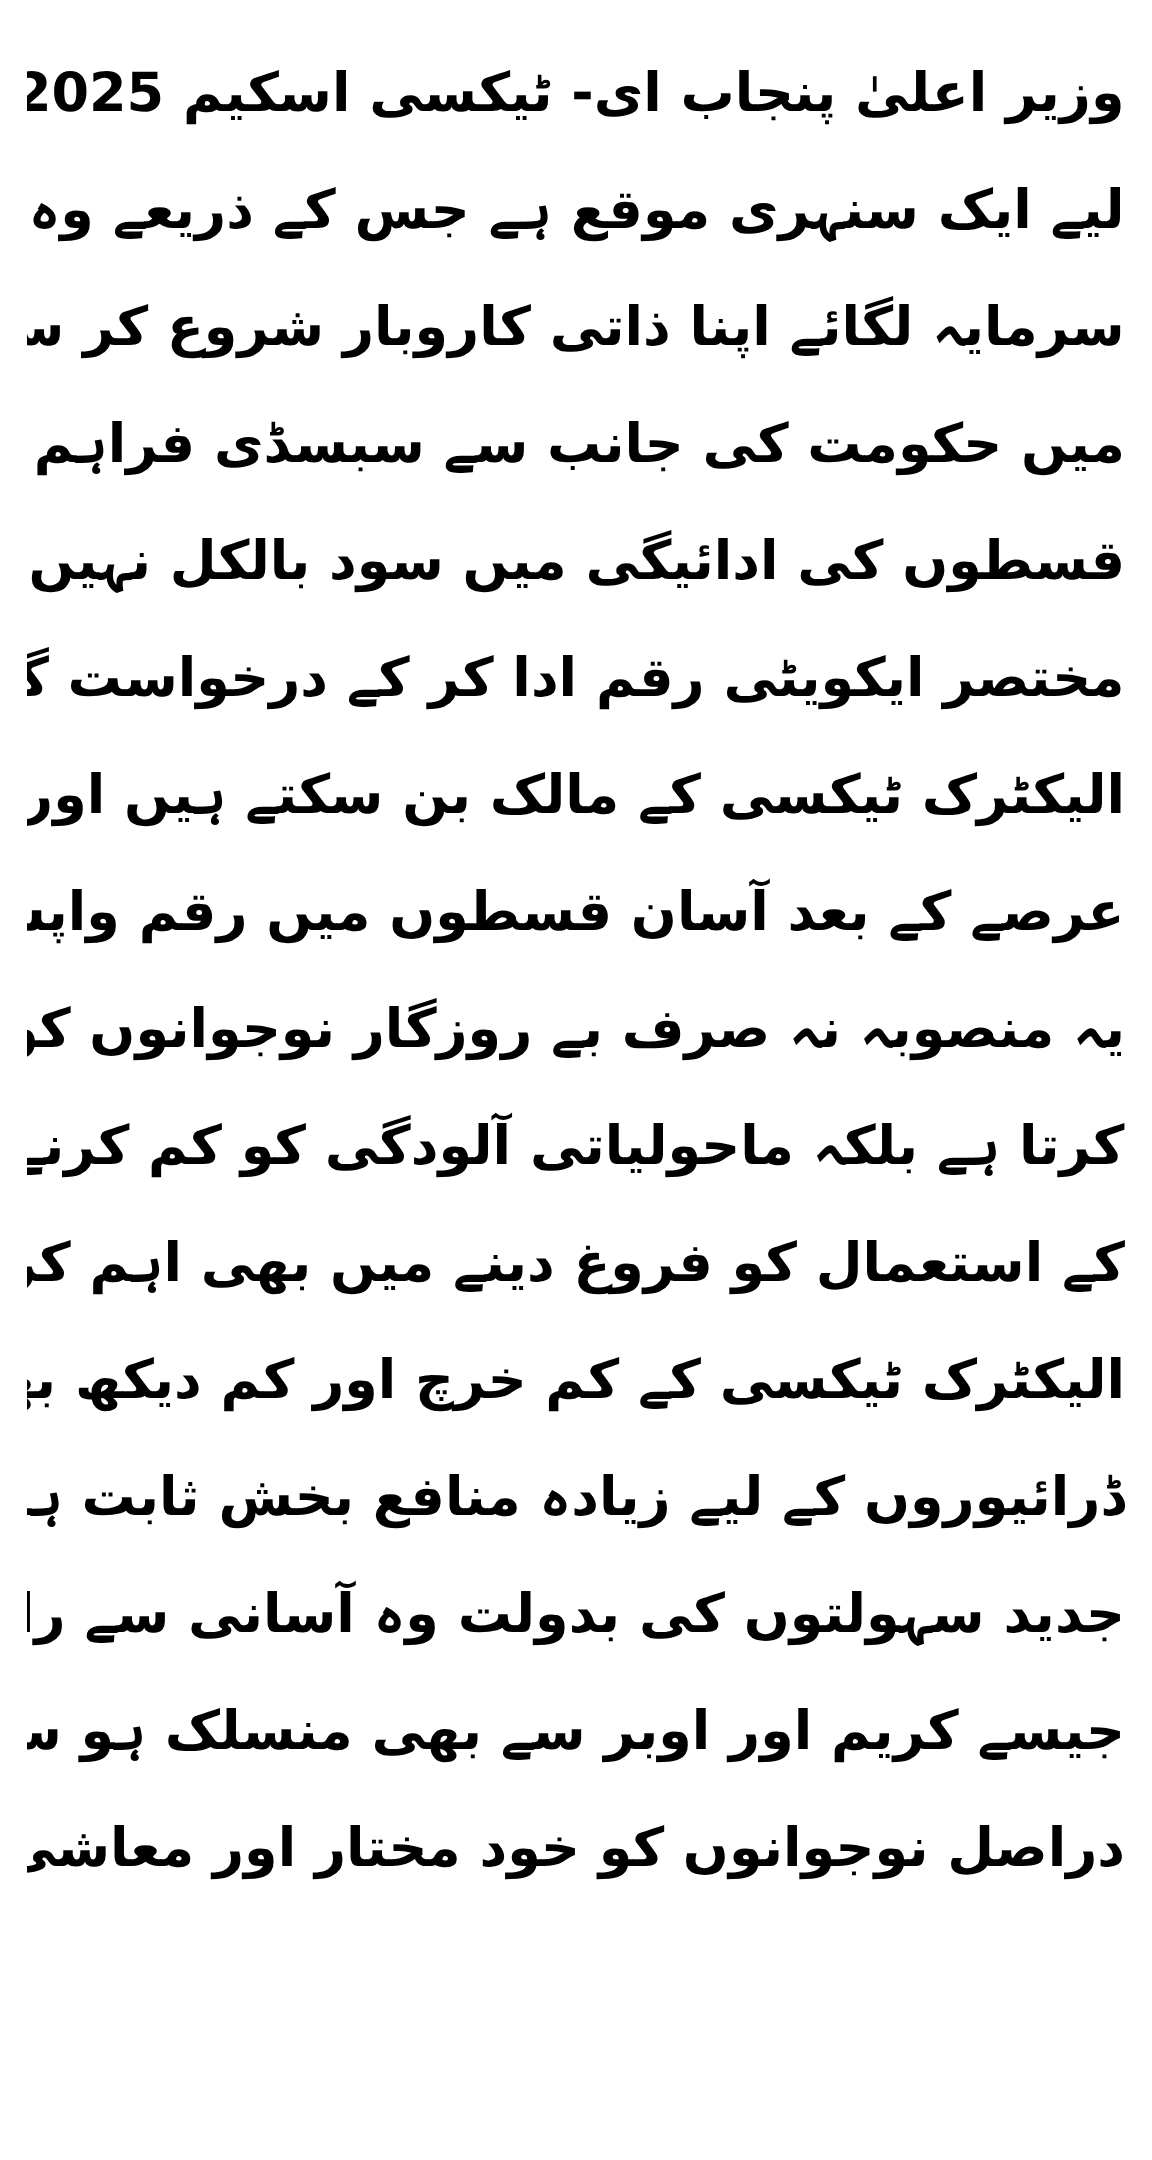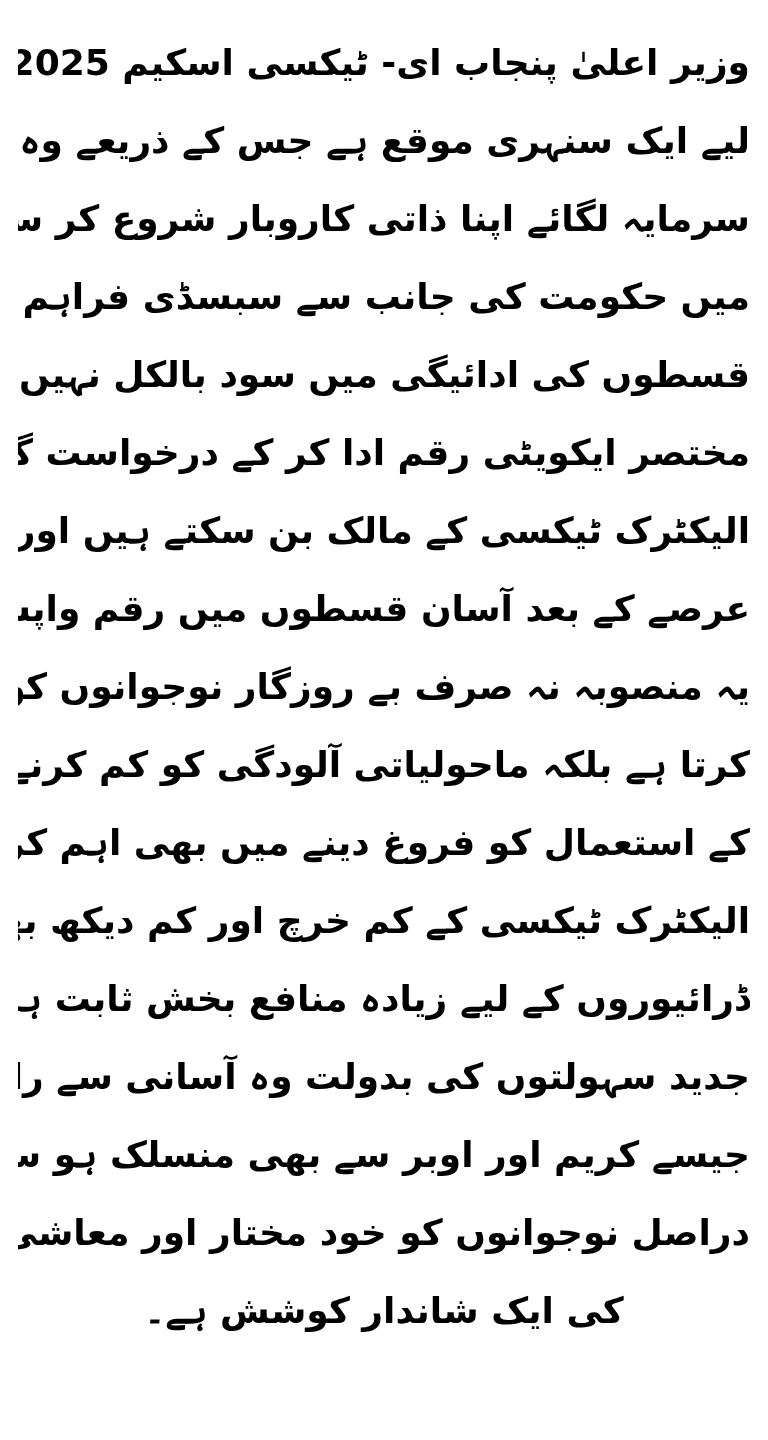--- a/index.html
+++ b/index.html
@@ -58,15 +58,14 @@
     <div class="text-line">الیکٹرک ٹیکسی کے مالک بن سکتے ہیں اور تین ماہ کے رعایتی</div>
     <div class="text-line">عرصے کے بعد آسان قسطوں میں رقم واپس کر سکتے ہیں۔</div>
     <div class="text-line">یہ منصوبہ نہ صرف بے روزگار نوجوانوں کو روزگار فراہم</div>
     <div class="text-line">کرتا ہے بلکہ ماحولیاتی آلودگی کو کم کرنے اور صاف توانائی</div>
     <div class="text-line">کے استعمال کو فروغ دینے میں بھی اہم کردار ادا کرے گا۔</div>
     <div class="text-line">الیکٹرک ٹیکسی کے کم خرچ اور کم دیکھ بھال کے اخراجات</div>
     <div class="text-line">ڈرائیوروں کے لیے زیادہ منافع بخش ثابت ہوں گے جبکہ</div>
     <div class="text-line">جدید سہولتوں کی بدولت وہ آسانی سے رائیڈ ہیلنگ ایپس</div>
     <div class="text-line">جیسے کریم اور اوبر سے بھی منسلک ہو سکتے ہیں۔ یہ اسکیم</div>
     <div class="text-line">دراصل نوجوانوں کو خود مختار اور معاشی طور پر مستحکم بنانے</div>
-    <div class="text-line centered">کی ایک شاندار کوشش ہے۔</div>
   </div>
 </div>
 
 </body></html>

